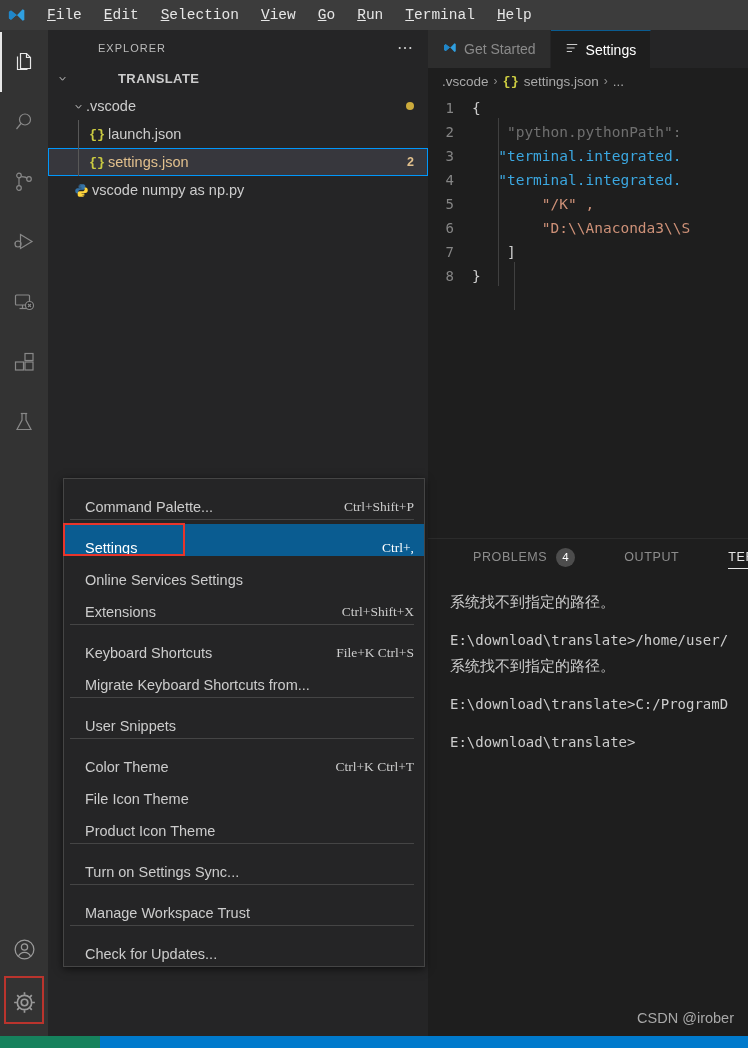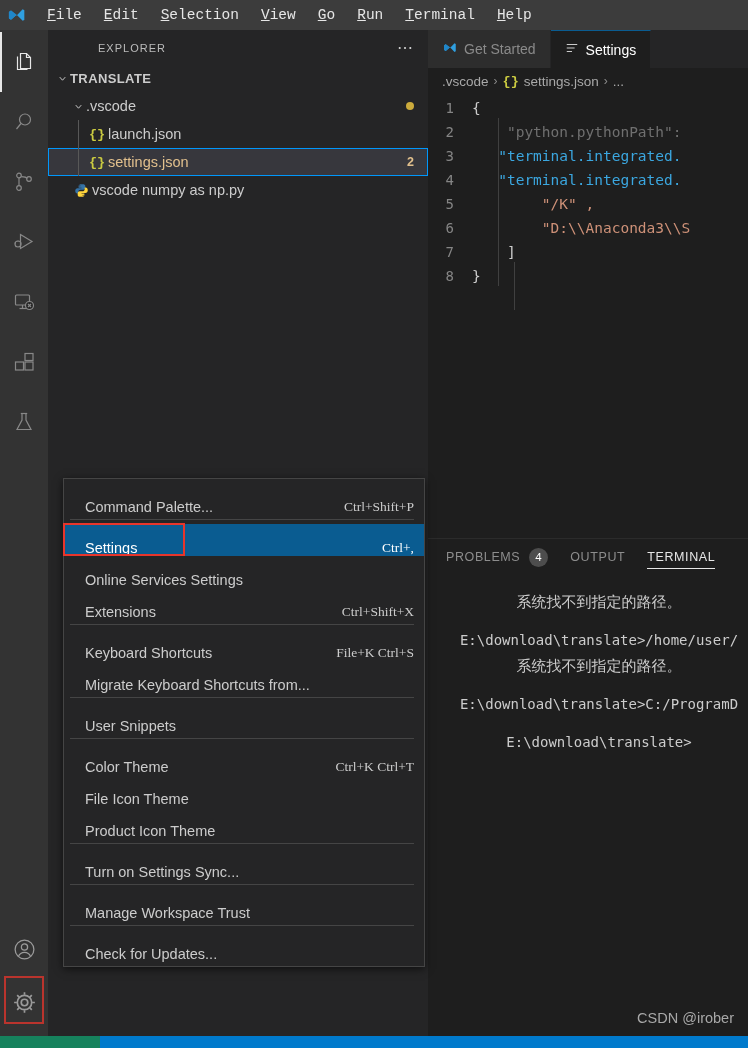--- a/index.html
+++ b/index.html
@@ -57,21 +57,21 @@
     height:35px;display:flex;align-items:center;justify-content:space-between;
     padding:0 8px 0 20px;
     margin-left:30px;
   }
   .sb-title{font-size:11px;letter-spacing:1px;color:#bbbbbb;text-transform:uppercase;}
   .sb-dots{font-size:16px;color:#cccccc;letter-spacing:1px;cursor:pointer;padding:0 6px;line-height:10px;}
   .tree-root{
     height:27px;display:flex;align-items:center;padding-left:6px;cursor:pointer;
   }
   .tree-root .chev{width:16px;display:flex;align-items:center;justify-content:center;}
-  .tree-root .lbl{font-size:13px;font-weight:bold;letter-spacing:.4px;color:#cccccc;}
+  .tree-root .lbl{font-size:13px;font-weight:bold;letter-spacing:.4px;color:#cccccc;margin-left:48px;}
   .row{
     height:28px;display:flex;align-items:center;cursor:pointer;position:relative;
     font-size:14.5px;color:#cccccc;
   }
   .row.focused{outline:1px solid #0097fb;outline-offset:-1px;background:#37373d;}
   .chev-ic{width:16px;min-width:16px;display:flex;align-items:center;justify-content:center;}
   .ficon{width:22px;min-width:22px;display:flex;align-items:center;justify-content:center;font-size:13px;}
   .json-icon{color:#cbcb41;font-weight:bold;font-size:13.5px;font-family:"Liberation Mono",monospace;}
   .row .name{white-space:nowrap;}
   .row .name.modified{color:#e2c08d;}
@@ -137,33 +137,33 @@
   .guideline{position:absolute;top:0;width:1px;height:100%;background:#404040;}
 
   
   .panel{
     position:absolute;left:428px;top:538px;width:320px;height:498px;background:#1e1e1e;
     border-top:1px solid #2b2b2b;
   }
   .panel-tabs{height:36px;display:flex;align-items:center;padding-left:18px;gap:22px;}
   .ptab{
     font-size:12.5px;letter-spacing:.6px;color:#8d8d8d;cursor:pointer;
-    display:flex;align-items:center;gap:9px;height:36px;position:relative;
+    display:flex;align-items:center;gap:9px;height:36px;position:relative;margin-left:27px;
   }
   .ptab.active{color:#e7e7e7;}
   .ptab.active:after{
     content:"";position:absolute;left:0;right:0;bottom:6px;height:1px;background:#e7e7e7;
   }
   .pbadge{
     min-width:19px;height:19px;border-radius:50%;background:#4d4d4d;color:#ffffff;
     font-size:11.5px;display:flex;align-items:center;justify-content:center;padding:0 4px;box-sizing:border-box;
   }
   .term{
     padding:14px 0 0 22px;font-family:"DejaVu Sans Mono","Liberation Mono",monospace;
-    font-size:14px;line-height:26px;color:#cccccc;white-space:nowrap;text-align:center;
+    font-size:14px;line-height:26px;color:#cccccc;white-space:nowrap;
   }
   .term-cn{font-family:"DejaVu Sans","Liberation Sans",sans-serif;font-size:15px;}
   .term-blank{height:12px;}
 
   
   .watermark{
     position:absolute;right:14px;bottom:22px;font-size:14.5px;color:#a8a8a8;z-index:50;
   }
   .statusbar{
     position:absolute;left:0;bottom:0;width:748px;height:12px;background:#007acc;

